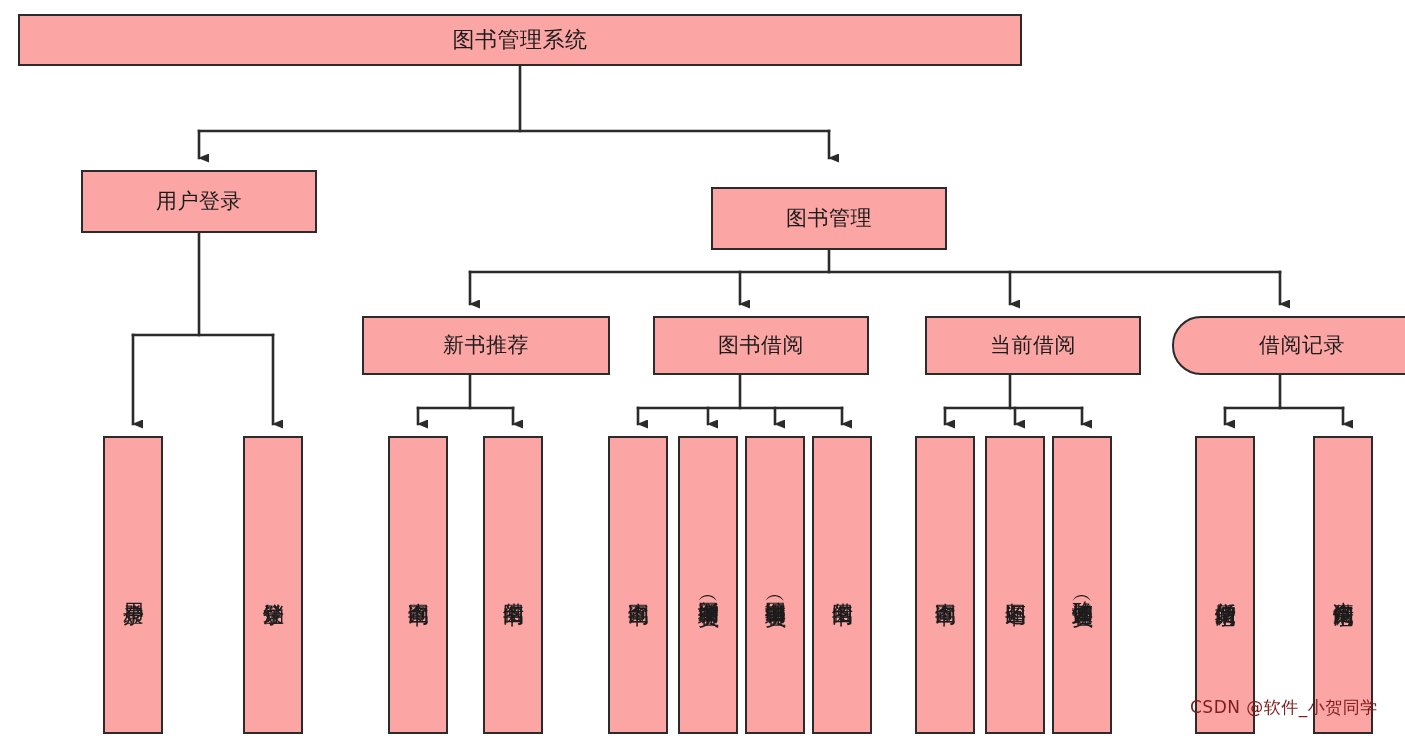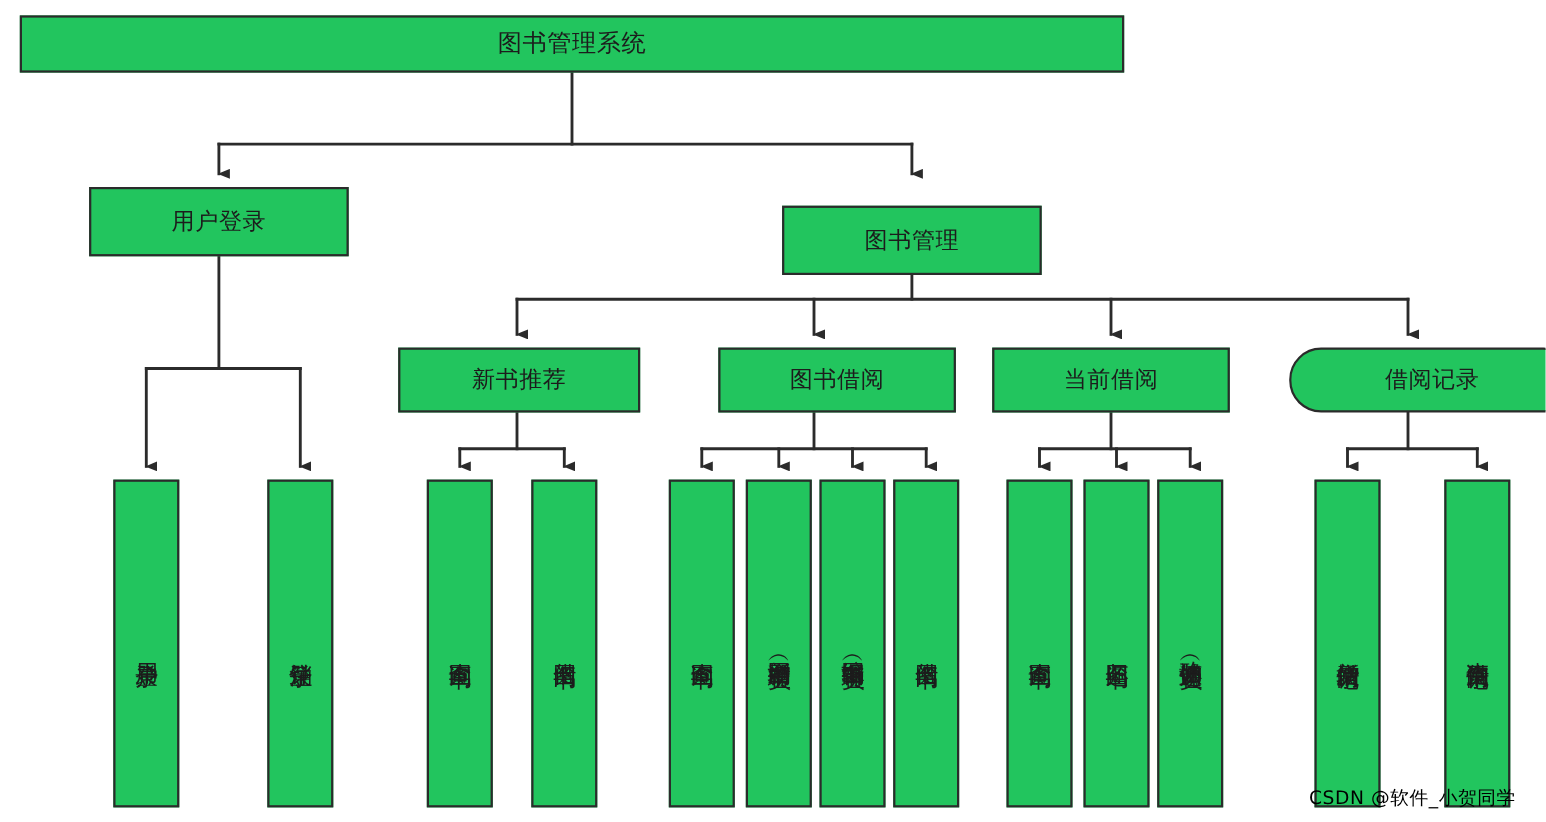--- a/index.html
+++ b/index.html
@@ -25,21 +25,21 @@
     position: absolute;
     left: 0;
     top: 0;
     width: 1405px;
     height: 747px;
     pointer-events: none;
   }
   .node {
     position: absolute;
     box-sizing: border-box;
-    background: #22c55e;
+    background: #fca5a5;
     border: 2px solid #2b2b2b;
     display: flex;
     align-items: center;
     justify-content: center;
     z-index: 2;
   }
   .node-label {
     font-size: 21px;
     line-height: 1.15;
     letter-spacing: 0.5px;
@@ -61,23 +61,23 @@
     letter-spacing: 1px;
     height: 100%;
     display: block;
   }
   .node.leaf.center-text {
     align-items: center;
   }
   .watermark {
     position: absolute;
     left: 1190px;
-    top: 714px;
+    top: 696px;
     font-size: 17px;
-    color: #000000;
+    color: #7f1d1d;
     white-space: nowrap;
     z-index: 3;
     letter-spacing: 0.5px;
   }
 </style>
 </head>
 <body>
 
 <div id="diagram-root">
 
@@ -135,27 +135,27 @@
     <span class="node-label">图书管理系统</span>
   </div>
 
   <div class="node" style="left: 81px; top: 170px; width: 236px; height: 63px;">
     <span class="node-label">用户登录</span>
   </div>
   <div class="node" style="left: 711px; top: 187px; width: 236px; height: 63px;">
     <span class="node-label">图书管理</span>
   </div>
 
-  <div class="node" style="left: 362px; top: 316px; width: 220px; height: 59px;">
+  <div class="node" style="left: 362px; top: 316px; width: 248px; height: 59px;">
     <span class="node-label">新书推荐</span>
   </div>
   <div class="node" style="left: 653px; top: 316px; width: 216px; height: 59px;">
     <span class="node-label">图书借阅</span>
   </div>
-  <div class="node" style="left: 902px; top: 316px; width: 216px; height: 59px;">
+  <div class="node" style="left: 925px; top: 316px; width: 216px; height: 59px;">
     <span class="node-label">当前借阅</span>
   </div>
   <div class="node" style="left: 1172px; top: 316px; width: 260px; height: 59px; border-radius: 29px;">
     <span class="node-label">借阅记录</span>
   </div>
 
   <div class="node leaf center-text" style="left: 103px; top: 436px; width: 60px; height: 298px;">
     <span class="node-label">用户登录</span>
   </div>
   <div class="node leaf center-text" style="left: 243px; top: 436px; width: 60px; height: 298px;">

